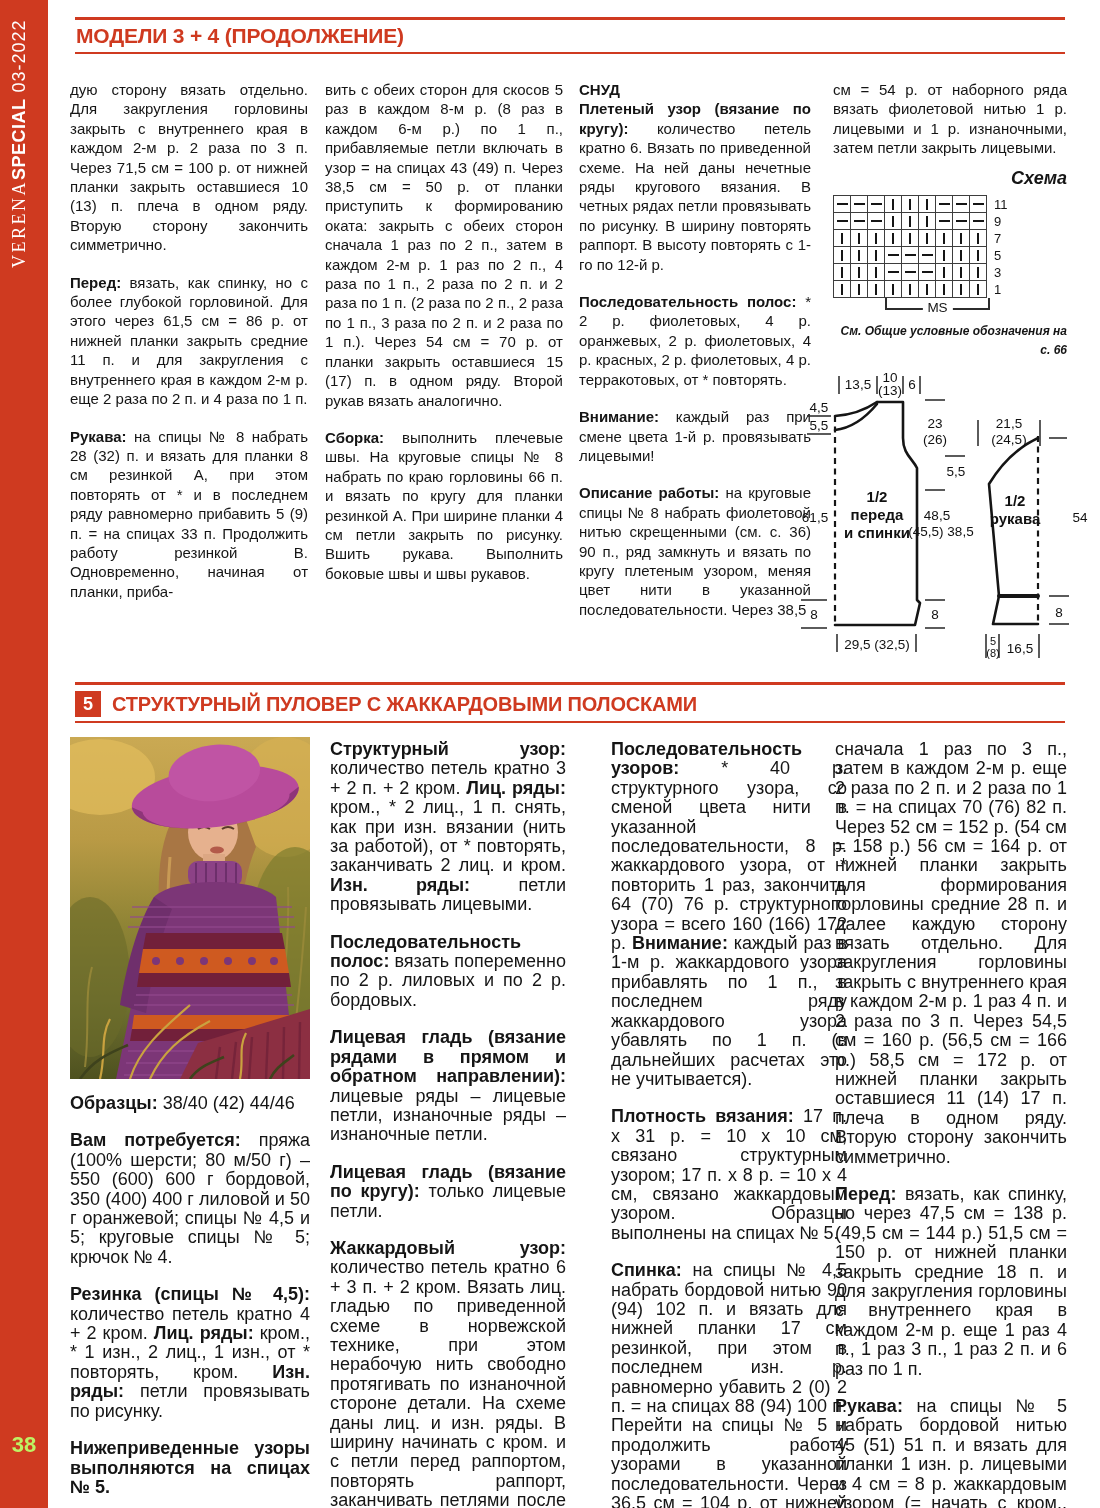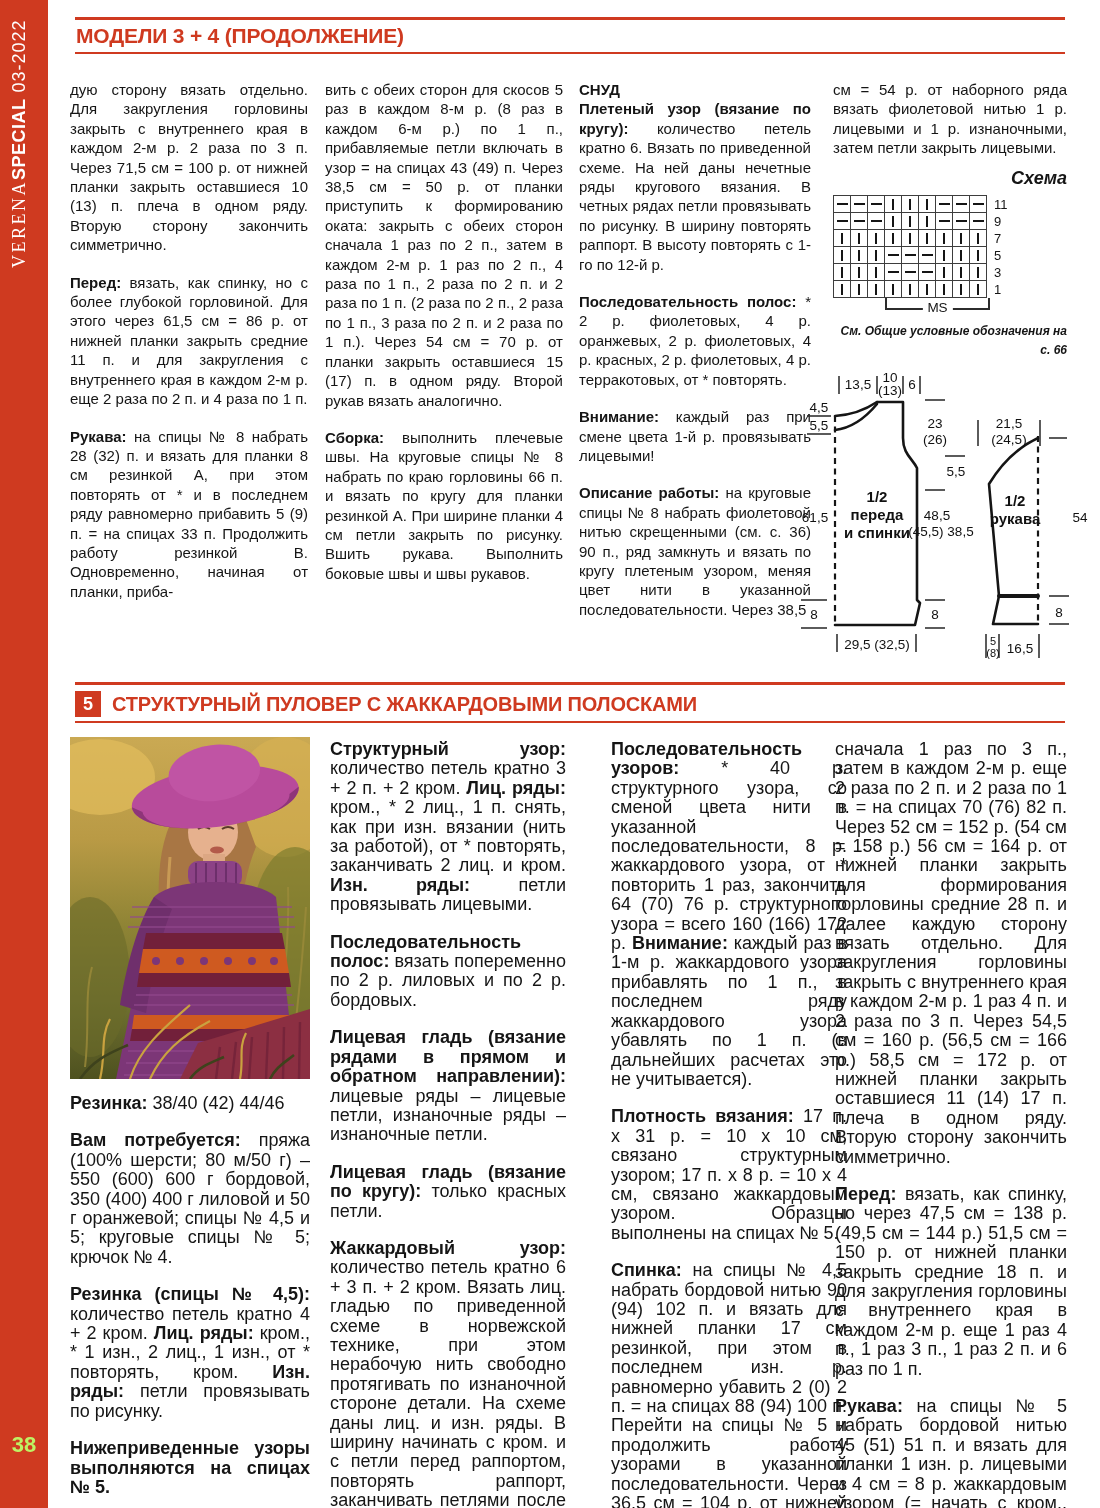--- a/index.html
+++ b/index.html
@@ -452,32 +452,32 @@
       <path d="M30 342 C 36 318 30 300 40 282"></path>
       <path d="M170 342 C 174 322 168 312 176 296"></path>
     </g>
     <g stroke="#3e421c" stroke-width="2.6" fill="none">
       <path d="M10 342 C 24 322 40 316 58 308"></path>
       <path d="M120 342 C 128 330 140 326 154 320"></path>
       <path d="M200 342 C 206 330 214 326 224 318"></path>
     </g>
   </svg>
   <div class="paras">
-      <p class="para"><span class="bold">Резинка:</span><span> 38/40 (42) 44/46</span></p>
+      <p class="para"><span class="bold">Образцы:</span><span> 38/40 (42) 44/46</span></p>
       <p class="para"><span class="bold">Вам потребуется:</span><span> пряжа (100% шерсти; 80 м/50 г) – 550 (600) 600 г бордовой, 350 (400) 400 г лиловой и 50 г оранжевой; спицы № 4,5 и 5; круговые спицы № 5; крючок № 4.</span></p>
       <p class="para"><span class="bold">Резинка (спицы № 4,5):</span><span> количество петель кратно 4 + 2 кром. </span><span class="bold">Лиц. ряды:</span><span> кром., * 1 изн., 2 лиц., 1 изн., от * повторять, кром. </span><span class="bold">Изн. ряды:</span><span> петли провязывать по рисунку.</span></p>
       <p class="para"><span class="bold">Нижеприведенные узоры выполняются на спицах № 5.</span></p>
     </div>
 </div>
 
 <div class="bcol" id="colB">
     <p class="para"><span class="bold">Структурный узор:</span><span> количество петель кратно 3 + 2 п. + 2 кром. </span><span class="bold">Лиц. ряды:</span><span> кром., * 2 лиц., 1 п. снять, как при изн. вязании (нить за работой), от * повторять, заканчивать 2 лиц. и кром. </span><span class="bold">Изн. ряды:</span><span> петли провязывать лицевыми.</span></p>
     <p class="para"><span class="bold">Последовательность полос:</span><span> вязать попеременно по 2 р. лиловых и по 2 р. бордовых.</span></p>
     <p class="para"><span class="bold">Лицевая гладь (вязание рядами в прямом и обратном направлении):</span><span> лицевые ряды – лицевые петли, изнаночные ряды – изнаночные петли.</span></p>
-    <p class="para"><span class="bold">Лицевая гладь (вязание по кругу):</span><span> только красных петли.</span></p>
+    <p class="para"><span class="bold">Лицевая гладь (вязание по кругу):</span><span> только лицевые петли.</span></p>
     <p class="para"><span class="bold">Жаккардовый узор:</span><span> количество петель кратно 6 + 3 п. + 2 кром. Вязать лиц. гладью по приведенной схеме в норвежской технике, при этом нерабочую нить свободно протягивать по изнаночной стороне детали. На схеме даны лиц. и изн. ряды. В ширину начинать с кром. и с петли перед раппортом, повторять раппорт, заканчивать петлями после раппорта и кром. В высоту выполнить 1 раз с 1-го по 8-й р.</span></p>
   </div>
 <div class="bcol" id="colC">
     <p class="para"><span class="bold">Последовательность узоров:</span><span> * 40 р. структурного узора, со сменой цвета нити в указанной последовательности, 8 р. жаккардового узора, от * повторить 1 раз, закончить 64 (70) 76 р. структурного узора = всего 160 (166) 172 р. </span><span class="bold">Внимание:</span><span> каждый раз в 1-м р. жаккардового узора прибавлять по 1 п., в последнем ряду жаккардового узора убавлять по 1 п. (в дальнейших расчетах это не учитывается).</span></p>
     <p class="para"><span class="bold">Плотность вязания:</span><span> 17 п. х 31 р. = 10 х 10 см, связано структурным узором; 17 п. х 8 р. = 10 х 4 см, связано жаккардовым узором. Образцы выполнены на спицах № 5.</span></p>
     <p class="para"><span class="bold">Спинка:</span><span> на спицы № 4,5 набрать бордовой нитью 90 (94) 102 п. и вязать для нижней планки 17 см резинкой, при этом в последнем изн. р. равномерно убавить 2 (0) 2 п. = на спицах 88 (94) 100 п. Перейти на спицы № 5 и продолжить работу узорами в указанной последовательности. Через 36,5 см = 104 р. от нижней планки закрыть с обеих сторон для формирования пройм</span></p>
   </div>
 <div class="bcol" id="colD">
     <p class="para"><span>сначала 1 раз по 3 п., затем в каждом 2-м р. еще 2 раза по 2 п. и 2 раза по 1 п. = на спицах 70 (76) 82 п. Через 52 см = 152 р. (54 см = 158 р.) 56 см = 164 р. от нижней планки закрыть для формирования горловины средние 28 п. и далее каждую сторону вязать отдельно. Для закругления горловины закрыть с внутреннего края в каждом 2-м р. 1 раз 4 п. и 2 раза по 3 п. Через 54,5 см = 160 р. (56,5 см = 166 р.) 58,5 см = 172 р. от нижней планки закрыть оставшиеся 11 (14) 17 п. плеча в одном ряду. Вторую сторону закончить симметрично.</span></p>
     <p class="para"><span class="bold">Перед:</span><span> вязать, как спинку, но через 47,5 см = 138 р. (49,5 см = 144 р.) 51,5 см = 150 р. от нижней планки закрыть средние 18 п. и для закругления горловины с внутреннего края в каждом 2-м р. еще 1 раз 4 п., 1 раз 3 п., 1 раз 2 п. и 6 раз по 1 п.</span></p>

